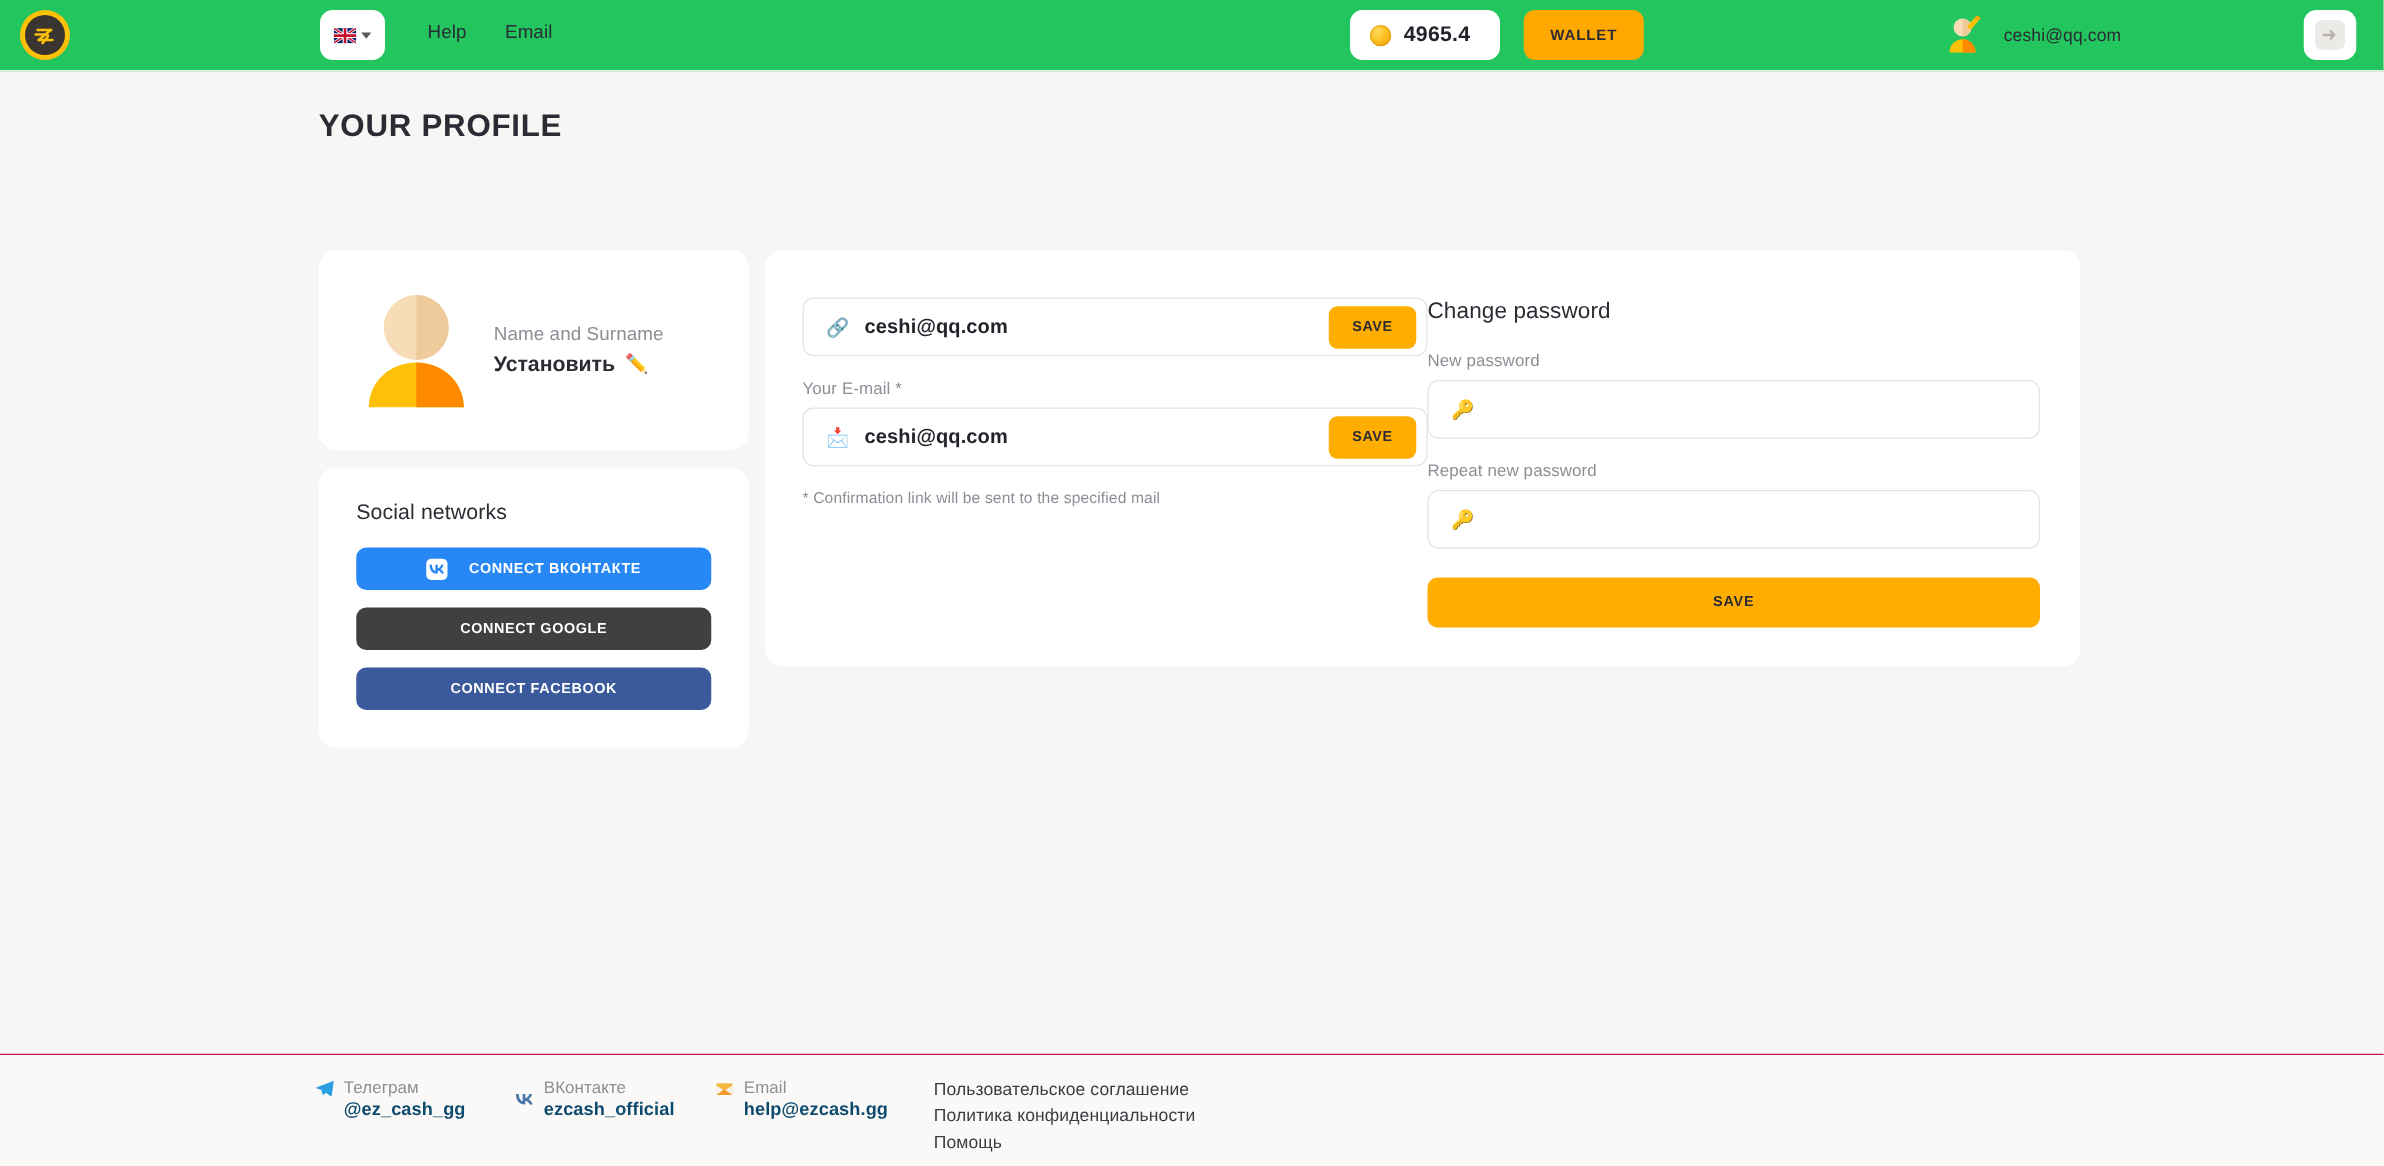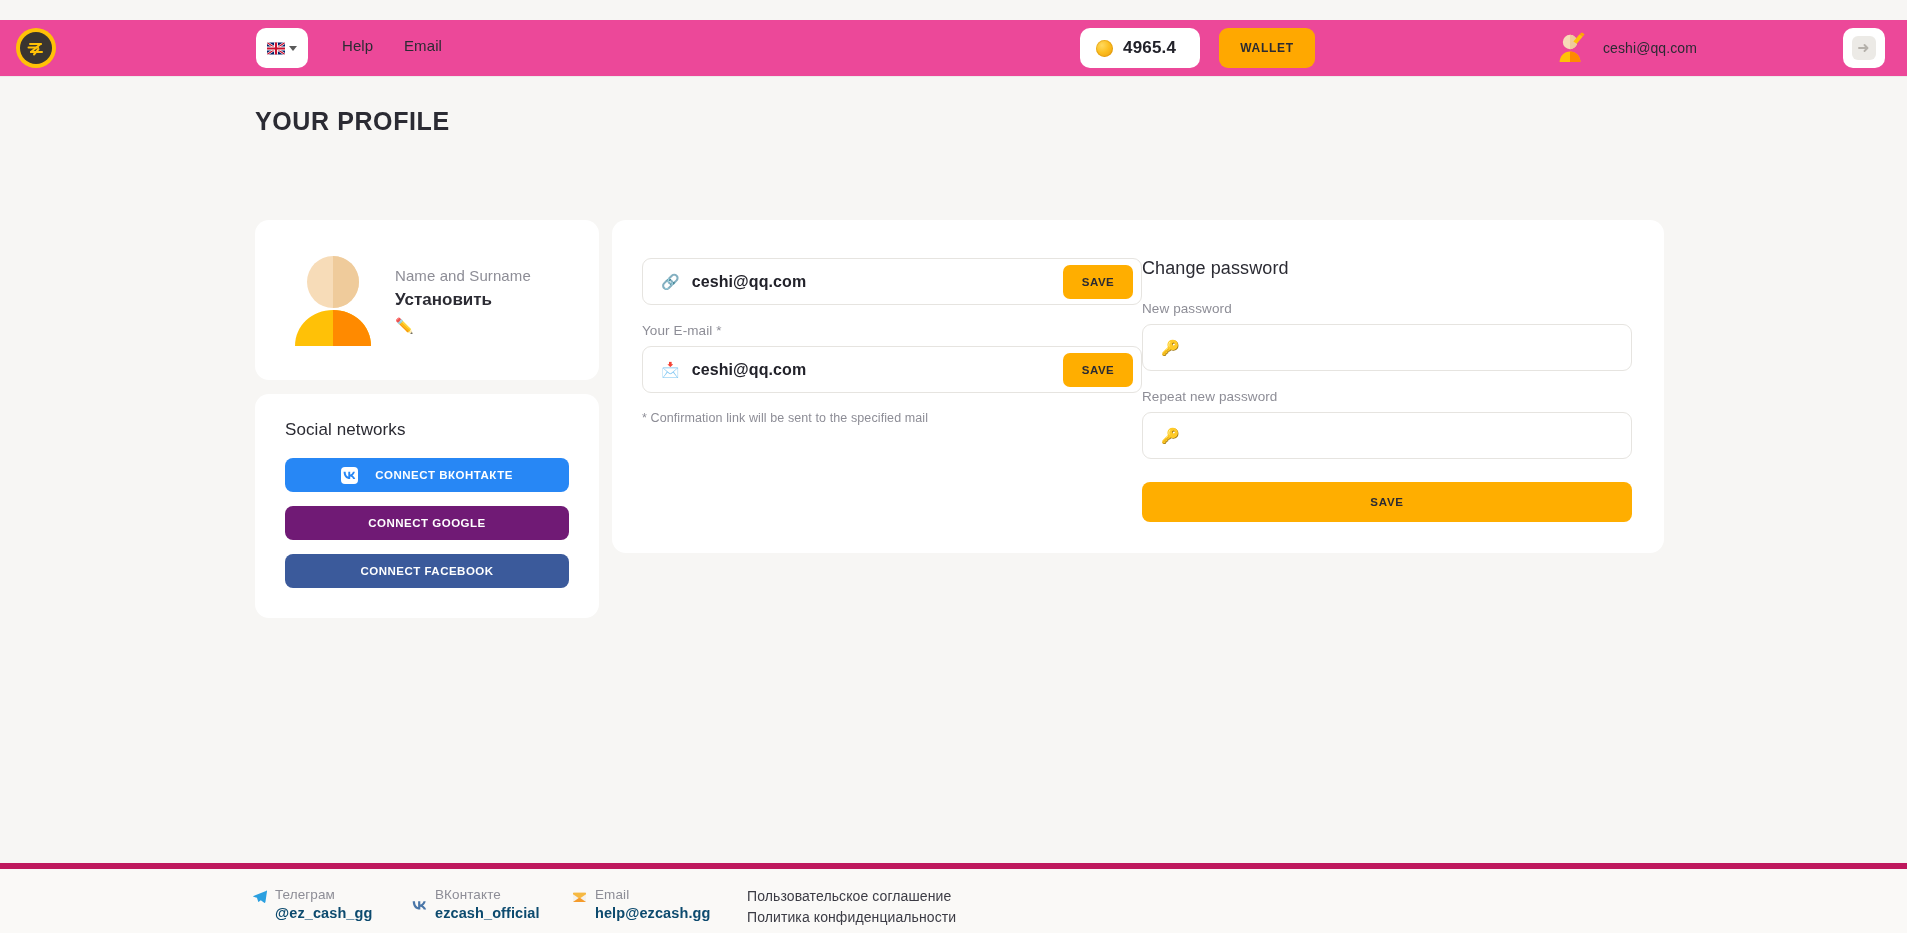--- a/index.html
+++ b/index.html
@@ -8,26 +8,25 @@
     height: 933px;
     overflow: hidden;
     background: #f7f6f4;
     font-family: "Liberation Sans", sans-serif;
     -webkit-font-smoothing: antialiased;
   }
 
   
   .header {
     height: 57px;
-    background: #ec4899;
+    background: #22c55e;
     border-bottom: 1px solid #ececea;
     display: flex;
     align-items: center;
     position: relative;
-    margin-top: 20px;
   }
   .logo {
     position: absolute;
     left: 16px;
     top: 8px;
     width: 40px; height: 40px;
     border-radius: 50%;
     background: #FFC107;
     display: flex; align-items: center; justify-content: center;
   }
@@ -144,23 +143,22 @@
     position: absolute;
     left: 255px; top: 143px;
     width: 344px; height: 160px;
     display: flex; align-items: center;
   }
   .avatar-big { margin-left: 38px; }
   .profile-text { margin-left: 22px; }
   .profile-label { font-size: 15px; color: #8d8d96; margin-bottom: 6px; letter-spacing: .1px; }
   .profile-value {
     font-size: 17px; font-weight: bold; color: #2b2b33;
-    display: flex; gap: 8px;
-    cursor: pointer;
-    flex-direction: column;
+    display: flex; align-items: center; gap: 8px;
+    cursor: pointer;
   }
   .emoji { font-size: 15px; line-height: 1; }
 
   .social-card {
     position: absolute;
     left: 255px; top: 317px;
     width: 344px; height: 224px;
     padding: 26px 30px 0 30px;
   }
   .social-title { font-size: 17px; color: #2b2b33; margin-bottom: 18px; letter-spacing: .1px; }
@@ -232,21 +230,21 @@
     font-family: "Liberation Sans", sans-serif;
     font-size: 11.5px; font-weight: bold; letter-spacing: .7px;
     color: #2b2b33;
     cursor: pointer;
     margin-top: 5px;
   }
 
   
   .footer {
     height: 90px;
-    border-top: 6px solid #be185d;
+    border-top: 1px solid #be185d;
     background: #faf9f7;
     position: relative;
   }
   .f-contact { position: absolute; top: 18px; display: flex; gap: 8px; }
   .f-c1 { left: 253px; }
   .f-c2 { left: 412px; align-items: center; }
   .f-c3 { left: 572px; }
   .f-ic { margin-top: 2px; }
   .f-label { font-size: 13.5px; color: #8d8d96; letter-spacing: .1px; }
   .f-value { font-size: 14.5px; font-weight: bold; color: #0c4a6e; margin-top: 3px; letter-spacing: .1px; cursor: pointer; }
@@ -339,21 +337,21 @@
 
     <button class="social-btn" style="background:#2787F5;">
       <span class="vk-chip">
         <svg width="13" height="8" viewBox="0 0 26 16">
           <path fill="#2787F5" d="M14 16c-8 0-12.6-5.5-12.8-14.6h4c.1 6.7 3.1 9.5 5.4 10.1V1.4h3.8v5.8c2.3-.2 4.7-2.8 5.5-5.8h3.8c-.6 3.7-3.2 6.3-5 7.4 1.8.9 4.7 3.2 5.8 7.2h-4.2c-.9-2.7-3.1-4.8-5.9-5.1V16z"></path>
         </svg>
       </span>
       <span>CONNECT ВКОНТАКТЕ</span>
     </button>
 
-    <button class="social-btn" style="background:#701a75;">
+    <button class="social-btn" style="background:#404040;">
       <span>CONNECT GOOGLE</span>
     </button>
 
     <button class="social-btn" style="background:#3B5A9B;">
       <span>CONNECT FACEBOOK</span>
     </button>
   </div>
 
   <div class="card main-card">
 

